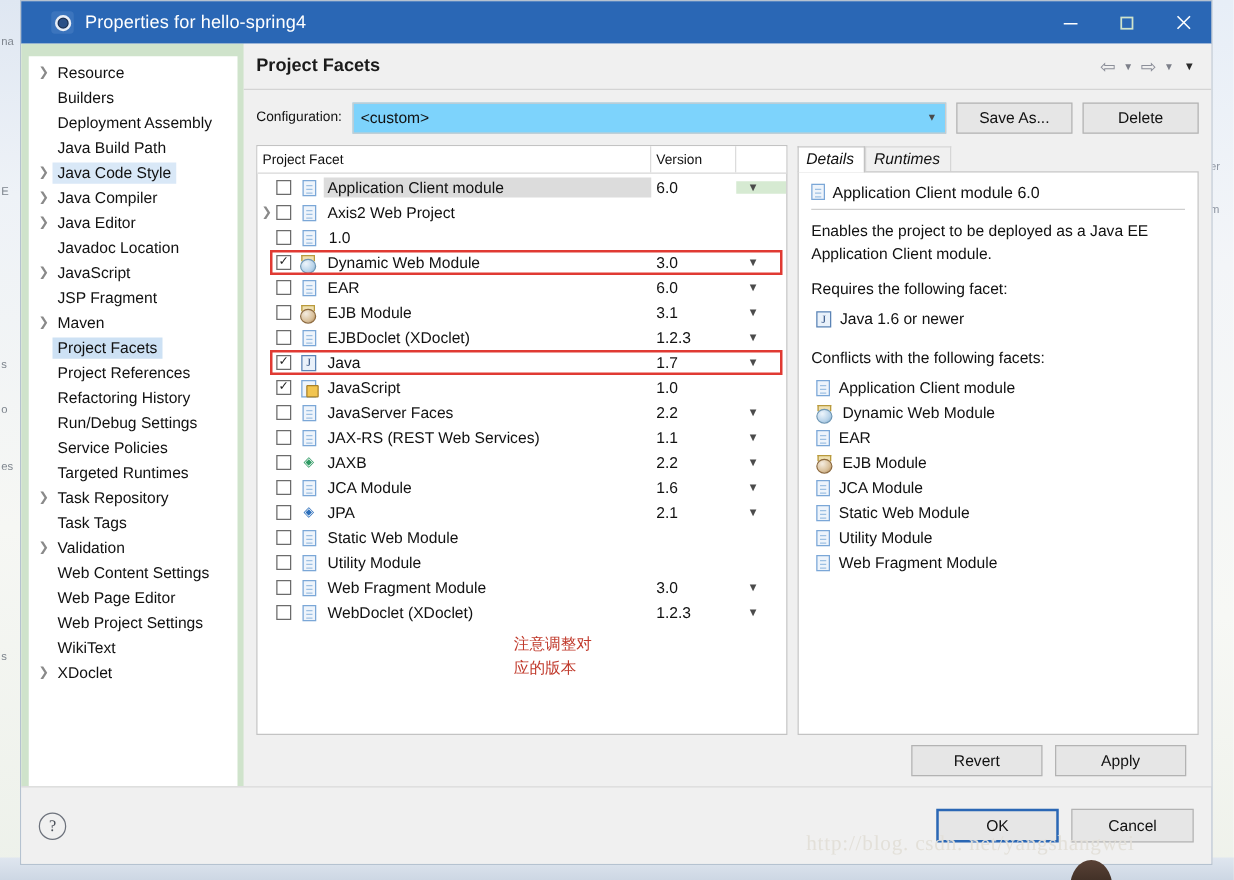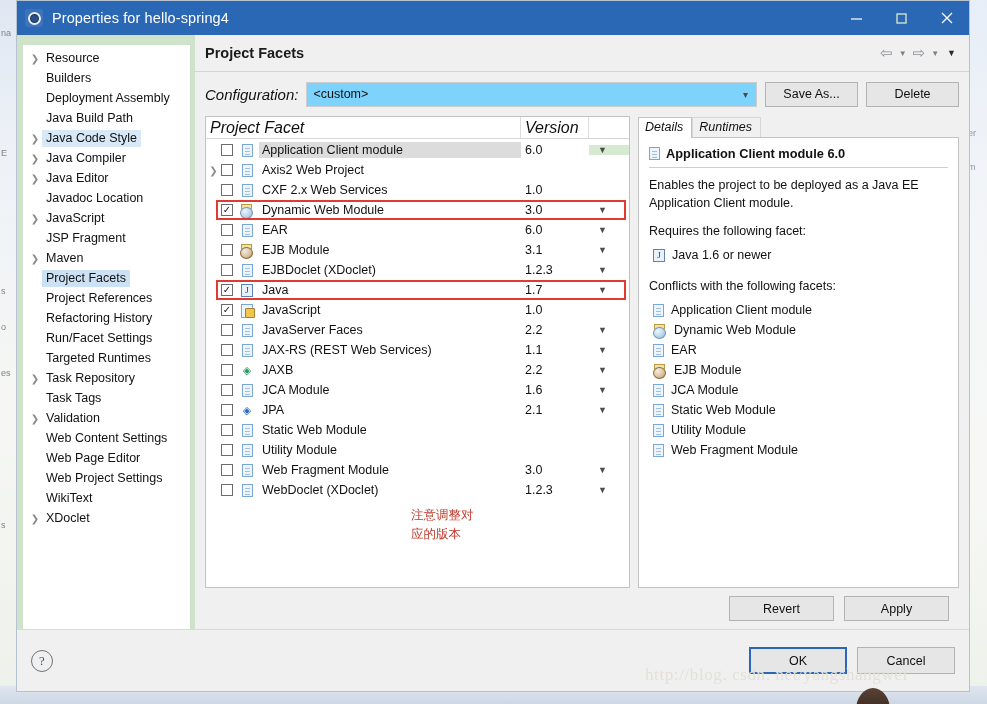--- a/index.html
+++ b/index.html
@@ -41,20 +41,21 @@
     background: #f0f0f0;
     border: 1px solid #b5c2d0;
     display: flex; flex-direction: column;
   }
 
   
   #titlebar {
     height: 34px; background: #2a67b5;
     display: flex; align-items: center;
     flex: 0 0 auto;
+    padding-left: 16px;
   }
   #title-icon {
     width: 18px; height: 18px; margin-left: 8px; margin-right: 9px;
     border-radius: 3px; background: #3b74bd;
     display: flex; align-items: center; justify-content: center;
     position: relative;
   }
   #title-icon .gear {
     width: 13px; height: 13px; border-radius: 50%;
     border: 2.5px solid #e9eef6; background: #2a4f86;
@@ -135,21 +136,21 @@
   .nav-chev { color: #7d808a; font-size: 8px; padding: 0 3px; }
   .nav-chev.dark { color: #2b2b2b; font-size: 9px; }
   #head-rule {
     height: 1px; background: #d4d4d4; margin: 0 -10px 0 -10px; flex: 0 0 auto;
   }
 
   
   #config-row {
     display: flex; align-items: center; height: 44px; flex: 0 0 auto; gap: 8px;
   }
-  #config-label { font-size: 15px; font-style: italic; }
+  #config-label { font-size: 11px; }
   #config-combo {
     flex: 1 1 auto; height: 25px; background: #7dd3fc;
     border: 1px solid #cccccc;
     display: flex; align-items: center; padding: 0 6px;
     font-size: 12.5px; position: relative;
   }
   #config-combo .chev { position: absolute; right: 8px; color: #4a4a4a; font-size: 10px; }
   .btn {
     height: 25px; min-width: 93px; padding: 0 10px;
     background: #e6e6e6; border: 1px solid #b3b3b3;
@@ -167,21 +168,21 @@
   #facet-panel {
     width: 425px; flex: 0 0 425px;
     background: #ffffff; border: 1px solid #c3c3c3;
     display: flex; flex-direction: column; position: relative;
   }
   #facet-header {
     height: 22px; display: flex; flex: 0 0 auto;
     border-bottom: 1px solid #d8d8d8; background: #ffffff;
   }
   #facet-header .th {
-    font-size: 16px; display: flex; align-items: center; padding-left: 4px; font-style: italic;
+    font-size: 11px; display: flex; align-items: center; padding-left: 4px;
   }
   #facet-header .th.name { flex: 1 1 auto; border-right: 1px solid #dcdcdc; }
   #facet-header .th.ver { width: 68px; flex: 0 0 68px; border-right: 1px solid #dcdcdc; }
   #facet-header .th.pad { width: 40px; flex: 0 0 40px; }
   #facet-rows { flex: 1 1 auto; overflow: hidden; padding-top: 1px; }
   .f-row { height: 20px; display: flex; align-items: center; position: relative; }
   .f-arrow {
     width: 15px; flex: 0 0 15px; font-size: 10px; color: #8a8a8a;
     display: flex; align-items: center; justify-content: center;
   }
@@ -268,21 +269,21 @@
     padding: 2px 8px 3px 6px; font-size: 12.5px; background: #f0f0f0;
     border: 1px solid transparent; border-bottom: 0; line-height: 15px;
   }
   .tab.active { background: #ffffff; border-color: #c3c3c3; position: relative; z-index: 2; }
   .tab.inactive { background: #f0f0f0; border-color: #d6d6d6; }
   #details-body {
     flex: 1 1 auto; background: #ffffff; border: 1px solid #c3c3c3;
     margin-top: -1px; padding: 8px 10px; overflow: hidden; min-height: 0;
   }
   #detail-title-row { display: flex; align-items: center; gap: 6px; }
-  #detail-title { font-size: 12.8px; font-weight: bold; }
+  #detail-title { font-size: 12.8px; font-weight: normal; }
   #detail-rule { height: 1px; background: #cfcfcf; margin: 6px 0 8px 0; }
   .detail-para { font-size: 12.5px; line-height: 18px; margin-bottom: 12px; }
   .detail-sub { font-size: 12.5px; margin-bottom: 7px; }
   .detail-li { display: flex; align-items: center; gap: 7px; height: 20px; font-size: 12.5px; padding-left: 4px; }
 
   
   #lower-buttons {
     display: flex; justify-content: flex-end; gap: 10px;
     padding: 0 10px 8px 0; flex: 0 0 auto;
   }
@@ -416,21 +417,25 @@
           <div class="tree-row">
             <span class="tree-arrow"></span>
             <span class="tree-label">Project References</span>
           </div>
           <div class="tree-row">
             <span class="tree-arrow"></span>
             <span class="tree-label">Refactoring History</span>
           </div>
           <div class="tree-row">
             <span class="tree-arrow"></span>
-            <span class="tree-label">Run/Facet Settings</span>
+            <span class="tree-label">Run/Debug Settings</span>
+          </div>
+          <div class="tree-row">
+            <span class="tree-arrow"></span>
+            <span class="tree-label">Service Policies</span>
           </div>
           <div class="tree-row">
             <span class="tree-arrow"></span>
             <span class="tree-label">Targeted Runtimes</span>
           </div>
           <div class="tree-row">
             <span class="tree-arrow">❯</span>
             <span class="tree-label">Task Repository</span>
           </div>
           <div class="tree-row">
@@ -518,21 +523,20 @@
                 <span class="f-name">Axis2 Web Project</span>
                 <span class="f-ver"></span>
                 <span class="f-dd"></span>
               </div>
               <div class="f-row">
                 <span class="f-arrow"></span>
                 <span class="f-check"></span>
                 <span class="f-icon">
                   <span class="ic-doc"></span>
                 </span>
-                <span class="f-name">CXF 2.x Web Services</span>
                 <span class="f-ver">1.0</span>
                 <span class="f-dd"></span>
               </div>
               <div class="f-row">
                 <span class="f-arrow"></span>
                 <span class="f-check">✓</span>
                 <span class="f-icon">
                   <span class="ic-web"></span>
                 </span>
                 <span class="f-name">Dynamic Web Module</span>

